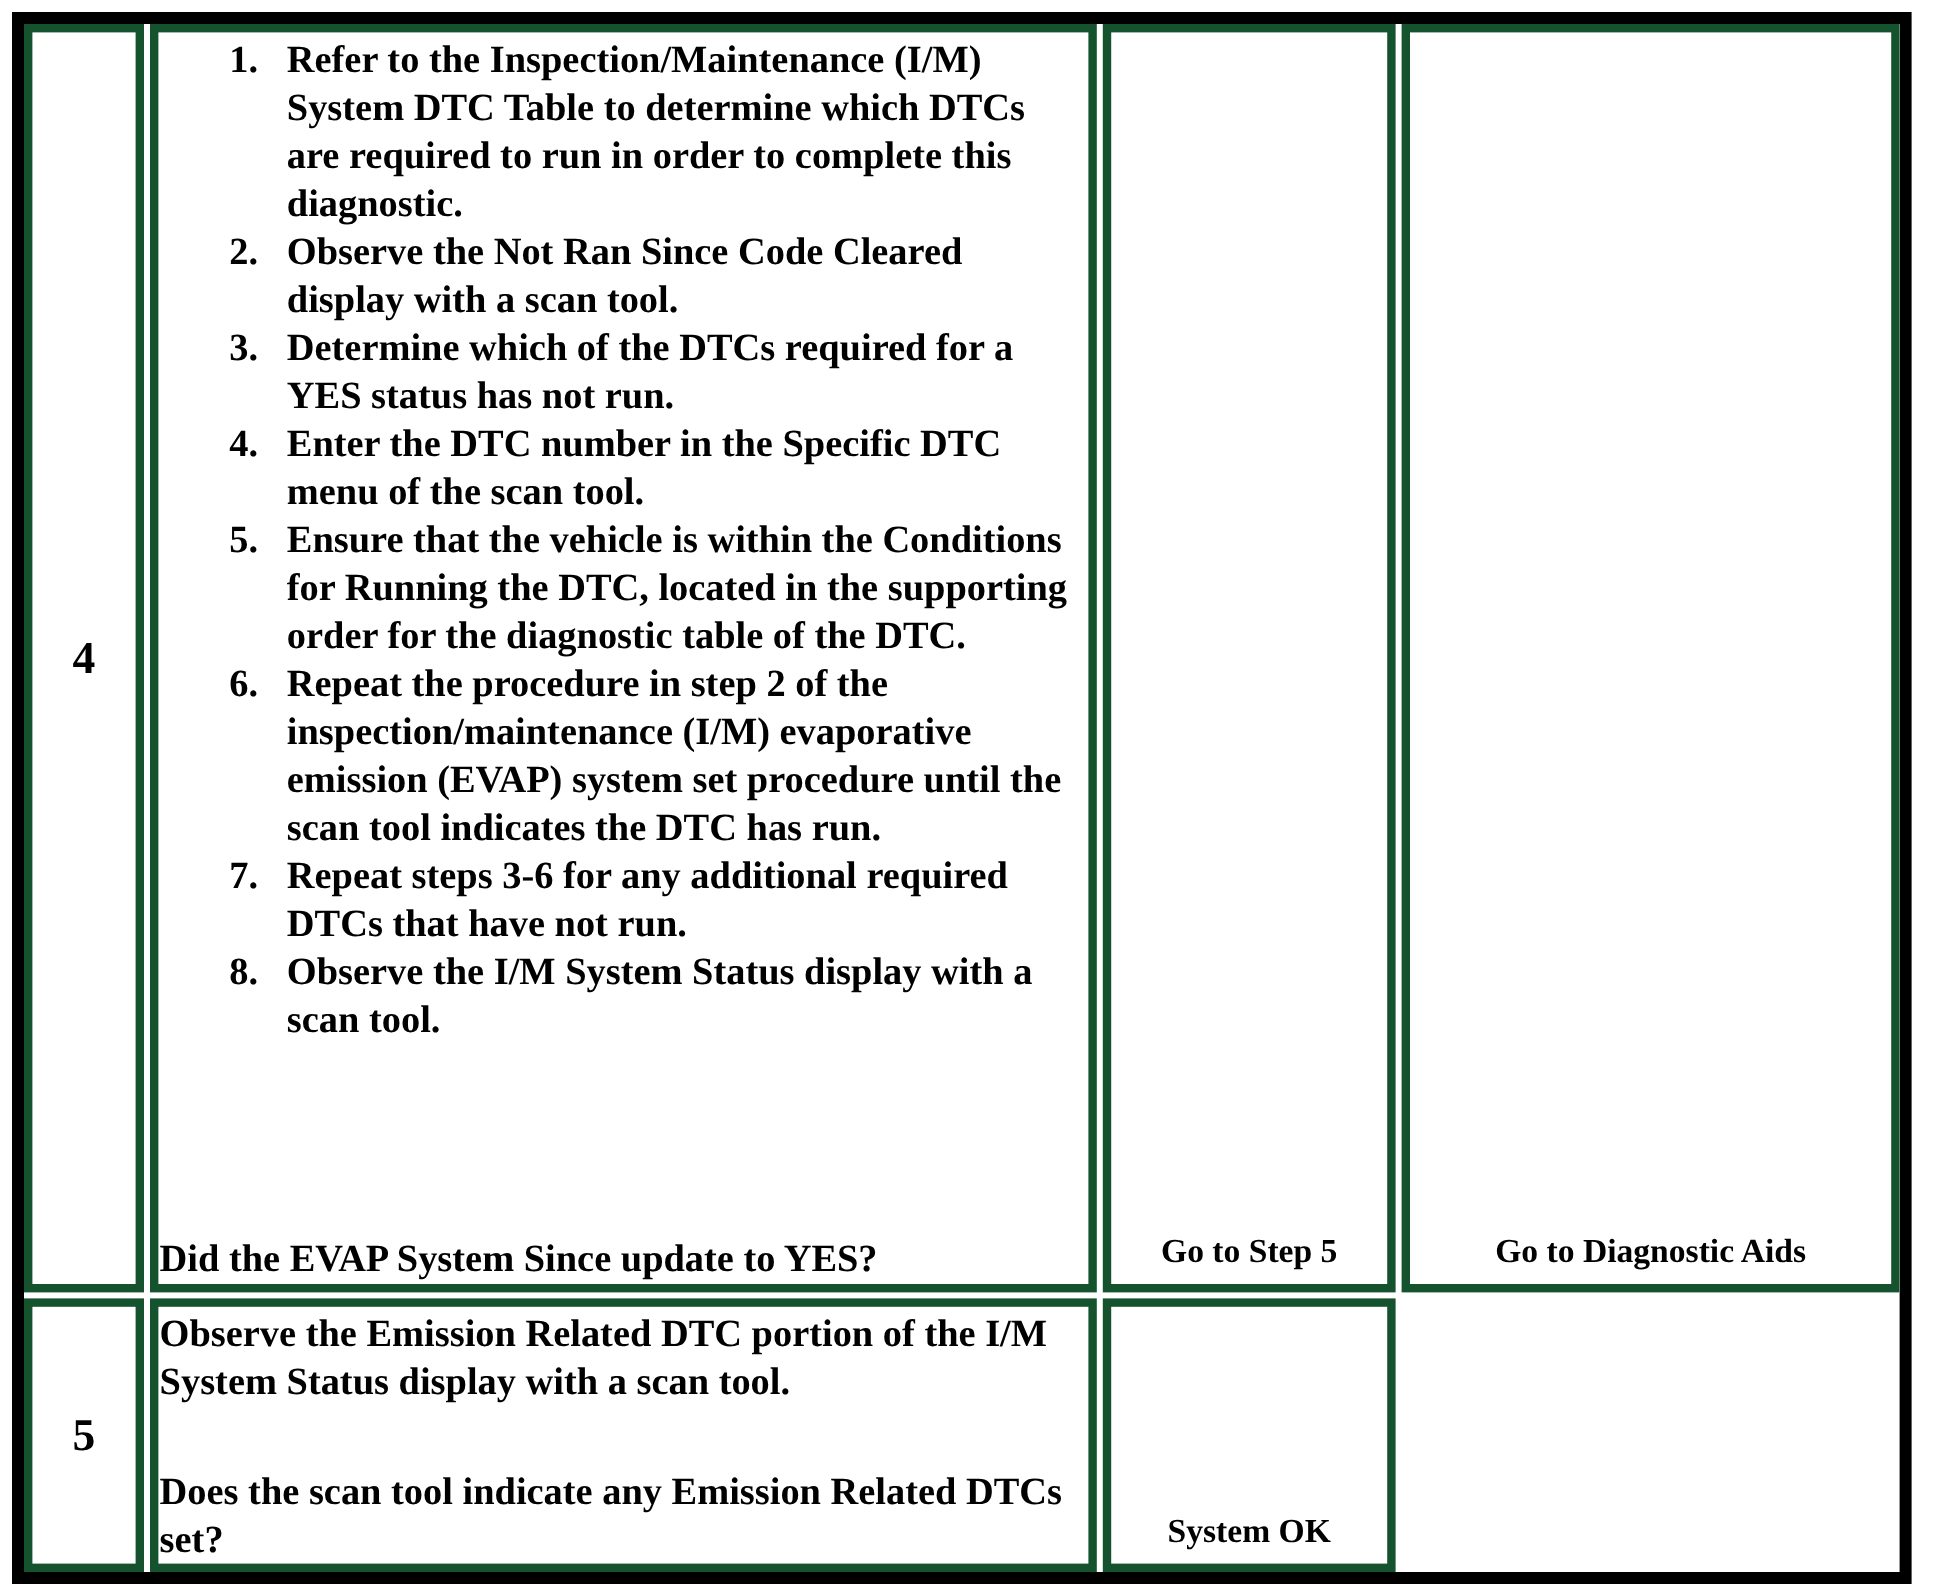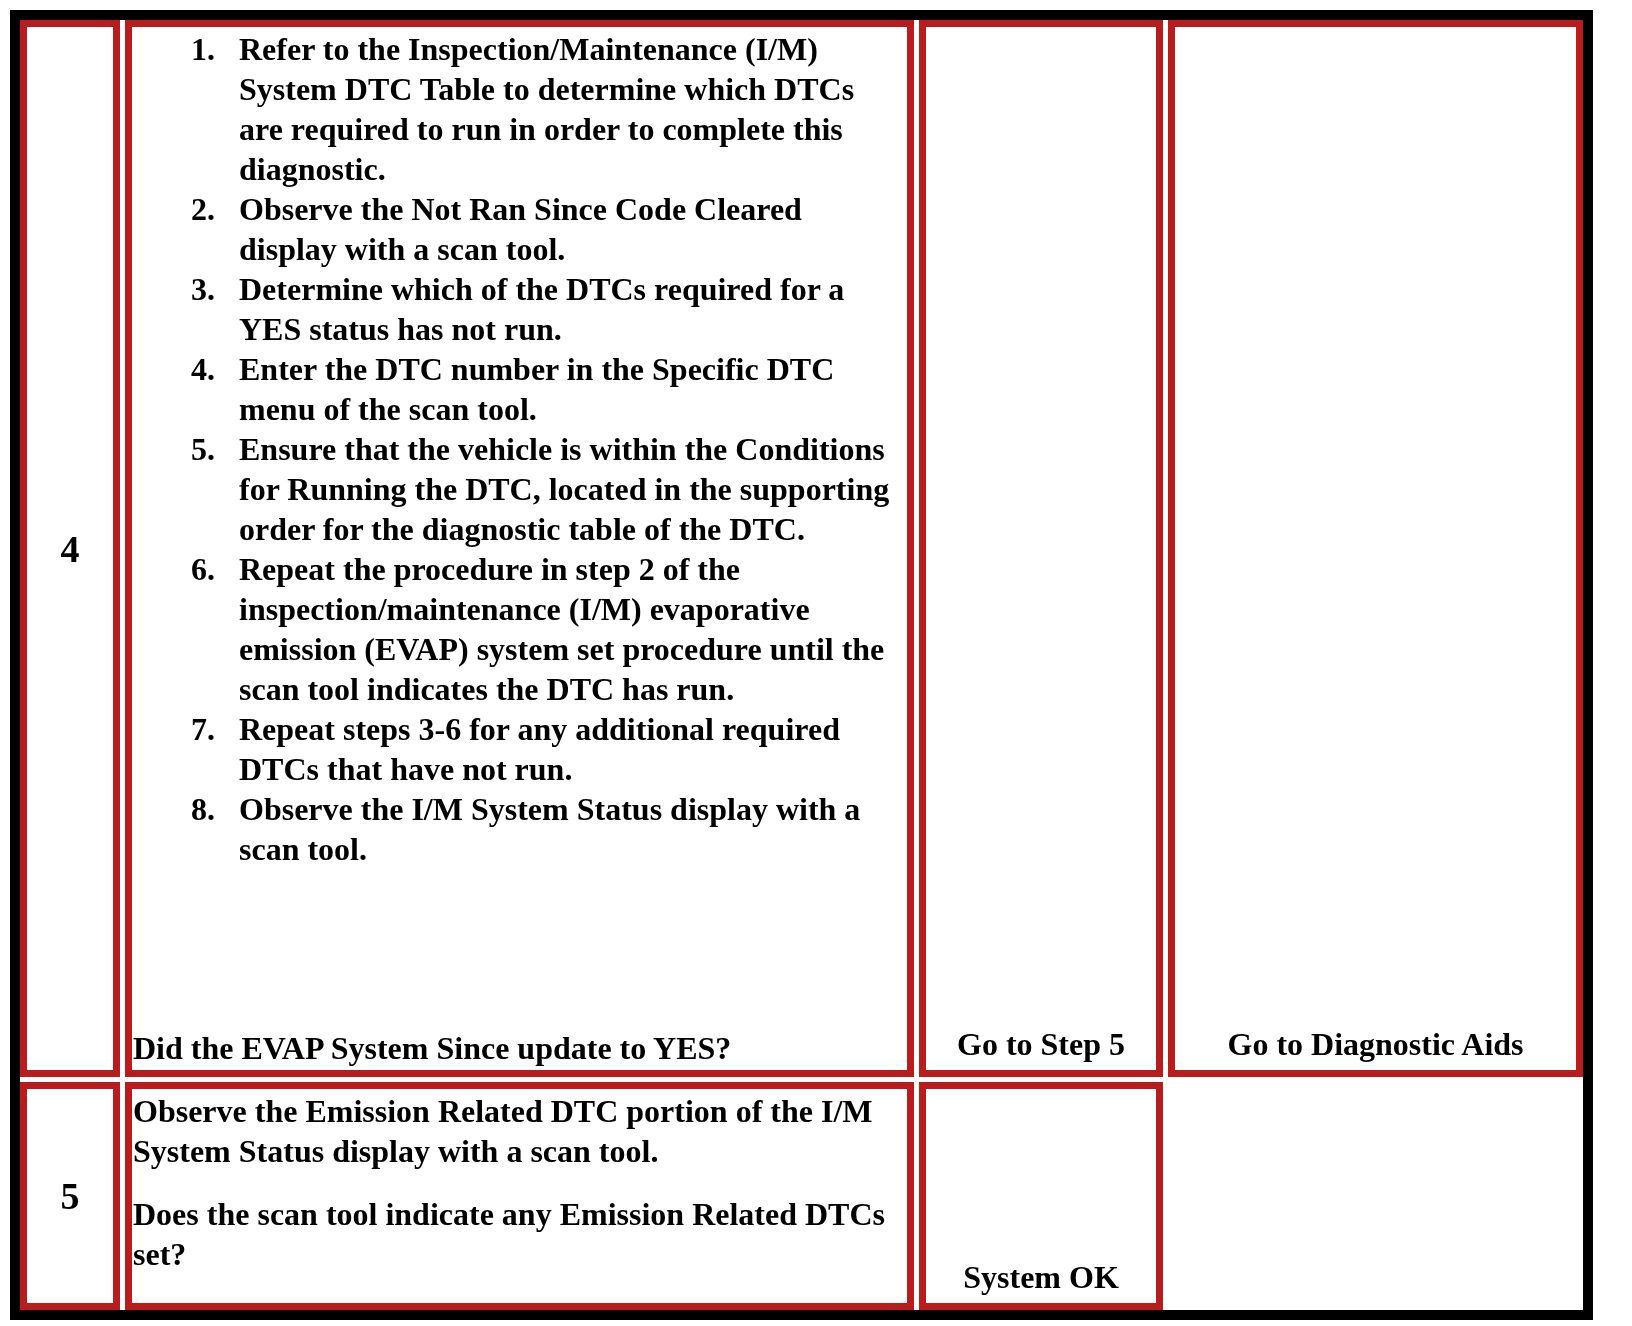--- a/index.html
+++ b/index.html
@@ -28,21 +28,21 @@
     box-sizing: border-box;
     border: 10px solid #000000;
     background: #ffffff;
     display: grid;
     grid-template-columns: 100px 789px 244px auto;
     grid-template-rows: 1057px auto;
     gap: 5px;
   }
   .cell {
     box-sizing: border-box;
-    border: 7px solid #b91c1c;
+    border: 7px solid #14532d;
     background: #ffffff;
     overflow: hidden;
   }
 
   
   .step-cell {
     display: flex;
     align-items: center;
     justify-content: center;
     font-weight: bold;
@@ -73,31 +73,31 @@
     content: counter(s) ".";
     position: absolute;
     left: 58px;
   }
   .question {
     margin: 0;
     margin-top: auto;
     padding-bottom: 0;
   }
   .para { margin: 0; }
-  .para + .para { margin-top: 23px; }
+  .para + .para { margin-top: 51px; }
 
   
   .goto-cell {
     display: flex;
     flex-direction: column;
     justify-content: flex-end;
     align-items: center;
     text-align: center;
     font-weight: bold;
-    font-size: 32px;
+    font-size: 28px;
     line-height: 40px;
     padding: 4px 6px 6px 6px;
   }
 </style>
 </head>
 <body>
 
 <div class="page">
   <div class="tbl">
 

